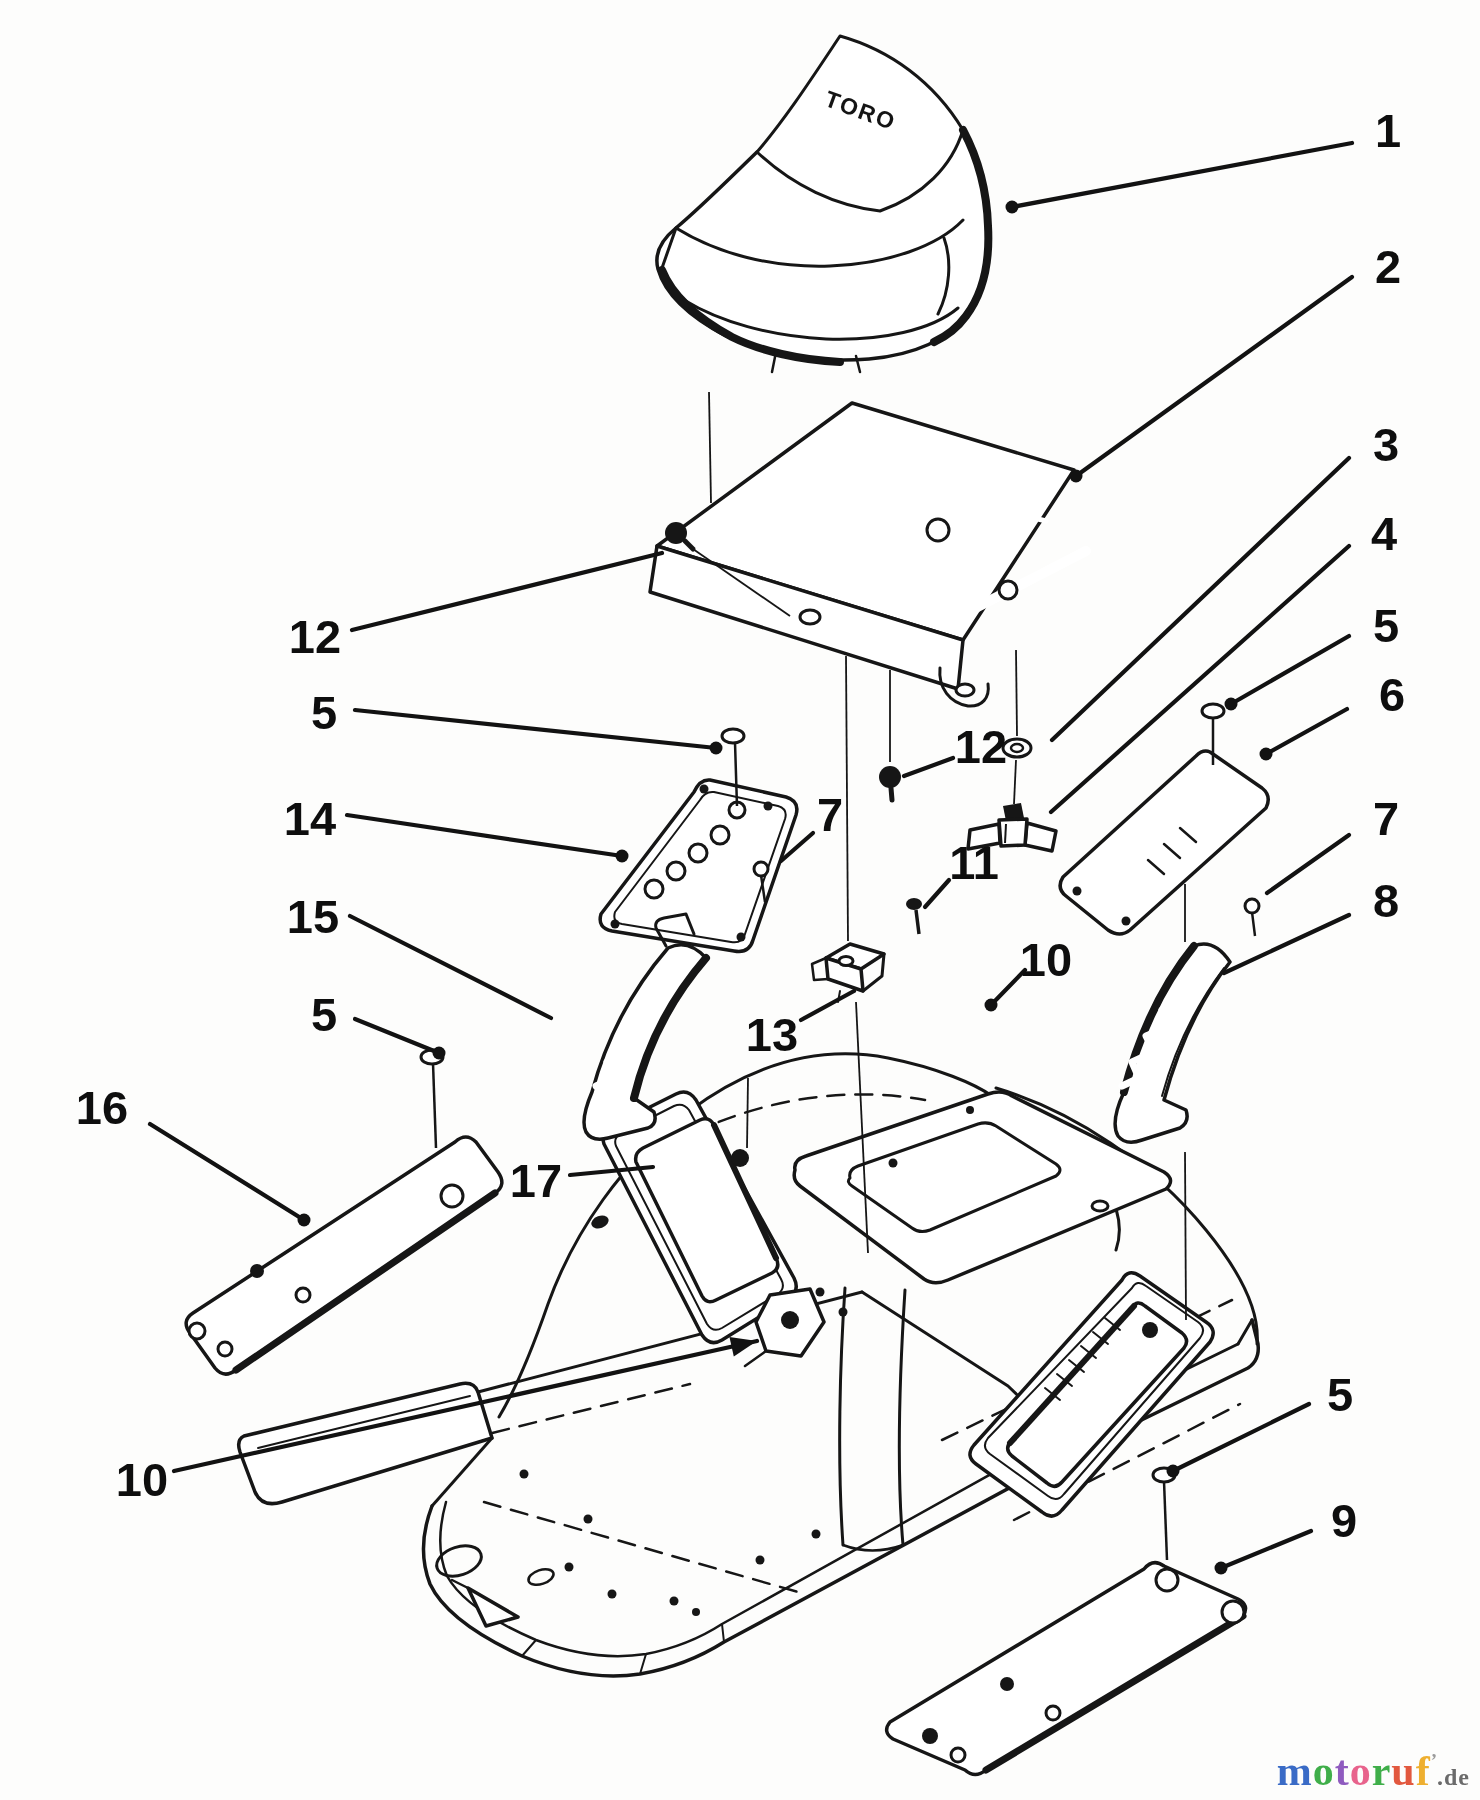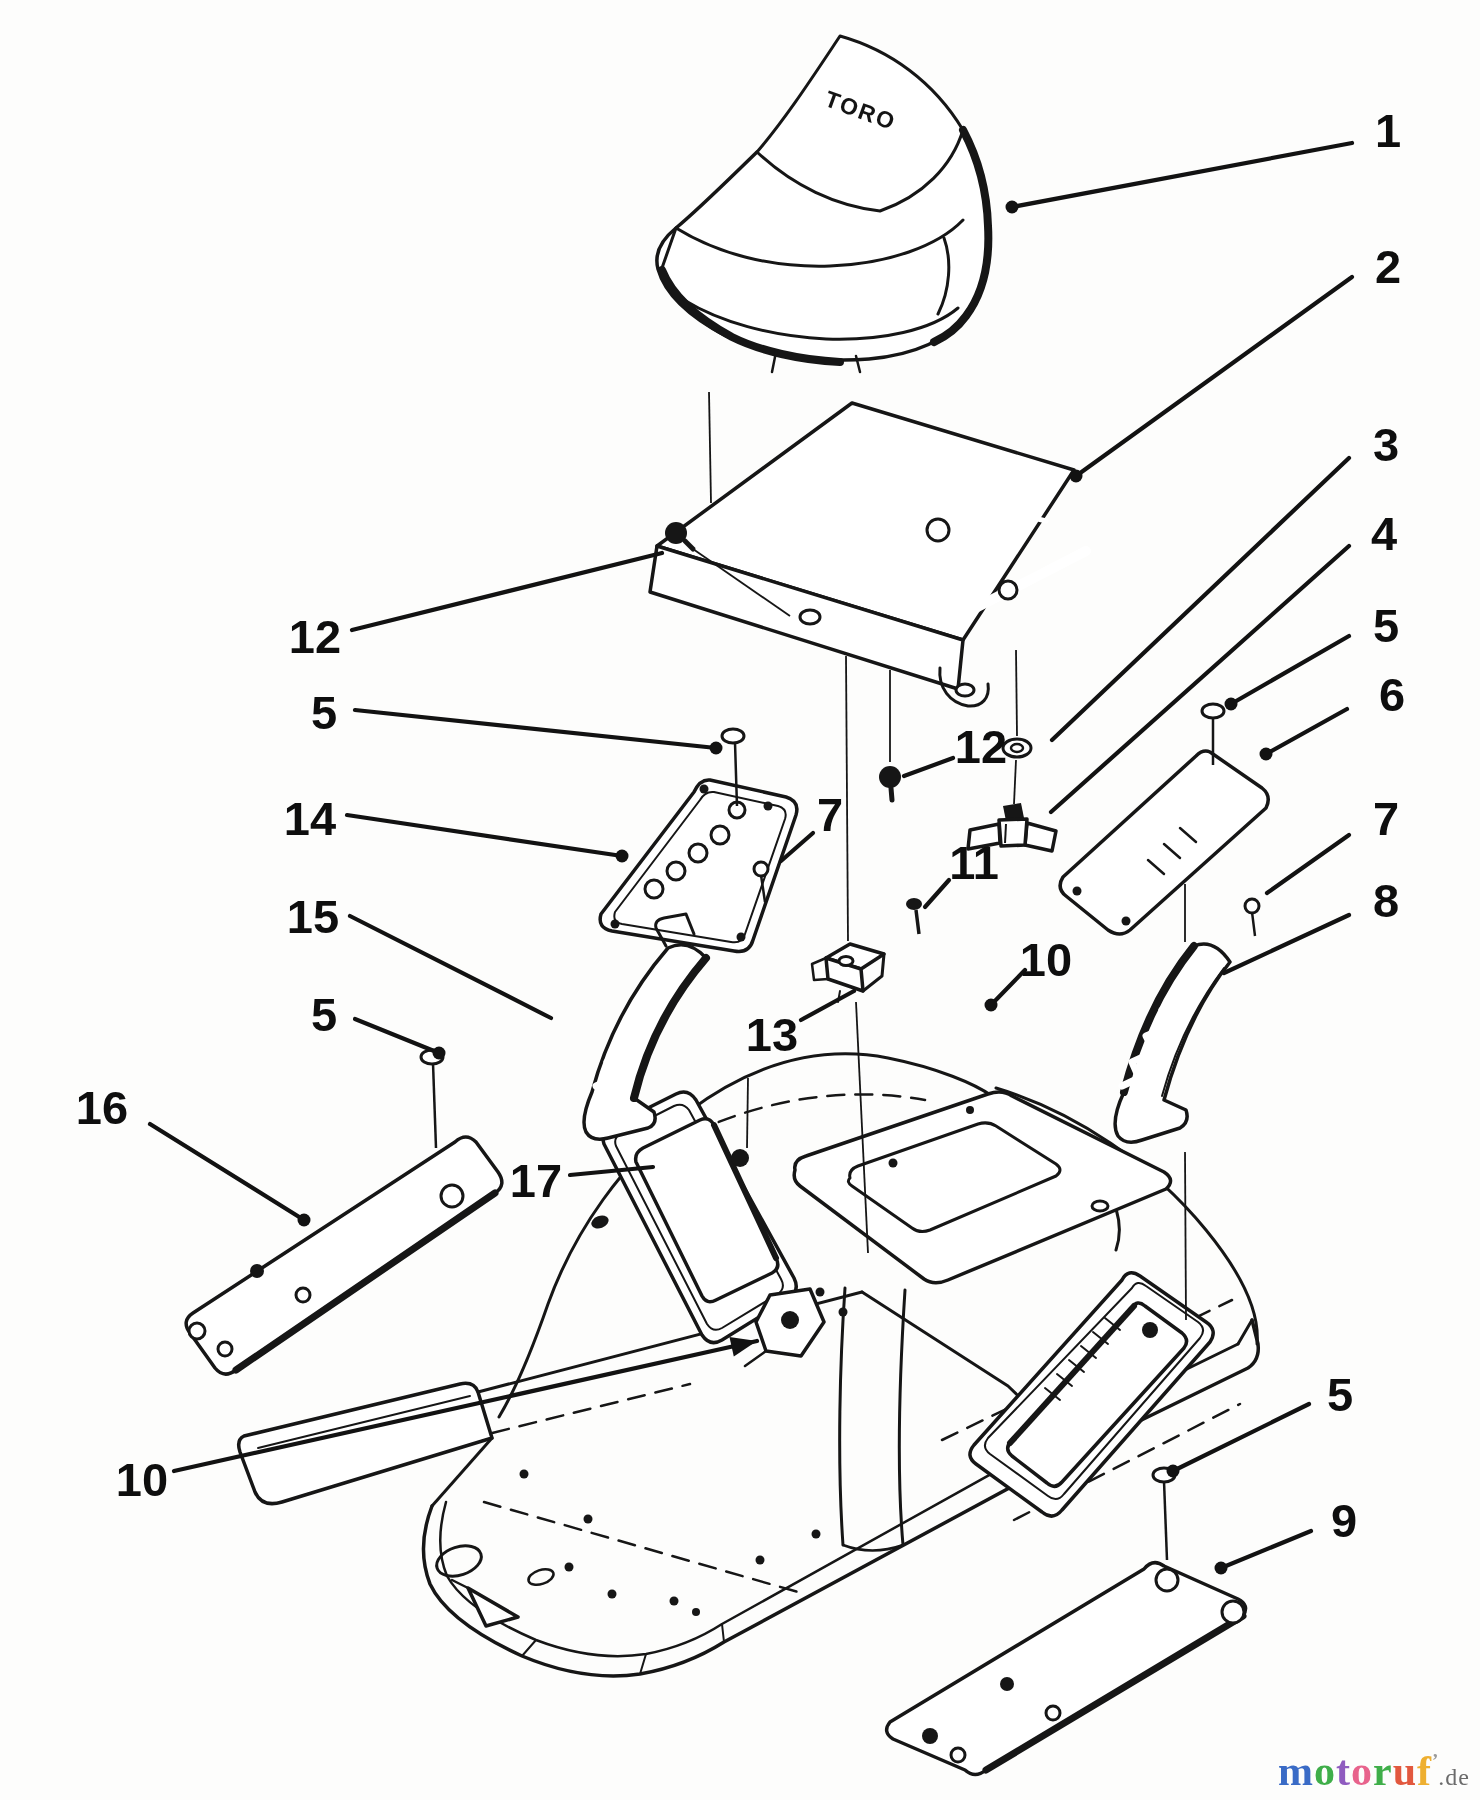--- a/index.html
+++ b/index.html
@@ -16,21 +16,21 @@
   .ring{fill:#ffffff;stroke:#161616;stroke-width:3;}
   .dash{stroke-dasharray:17 11;}
   .leader{stroke:#121212;stroke-width:4.2;stroke-linecap:round;}
   .callout-num{font:700 47px "Liberation Sans",sans-serif;fill:#0e0e0e;text-anchor:middle;}
   .brand{font:700 23px "Liberation Sans",sans-serif;letter-spacing:2px;fill:#141414;text-anchor:middle;}
   
   .watermark{position:absolute;right:10px;bottom:8px;font-family:"Liberation Serif",serif;
              font-weight:bold;font-size:42px;line-height:1;letter-spacing:1px;}
   .watermark .lt{display:inline-block;}
   .watermark .tick{font-size:19px;color:#9a9a9a;vertical-align:18px;letter-spacing:0;}
-  .watermark .suffix{font-size:24px;font-weight:normal;}
+  .watermark .suffix{font-size:24px;font-weight:bold;}
 </style>
 </head>
 <body>
 
 <div class="stage">
 <svg width="1480" height="1800" viewBox="0 0 1480 1800">
 
   <g>
 
     <path class="ln" d="M 688 1112 C 760 1058 826 1046 888 1058 C 938 1068 975 1084 992 1096"></path>

